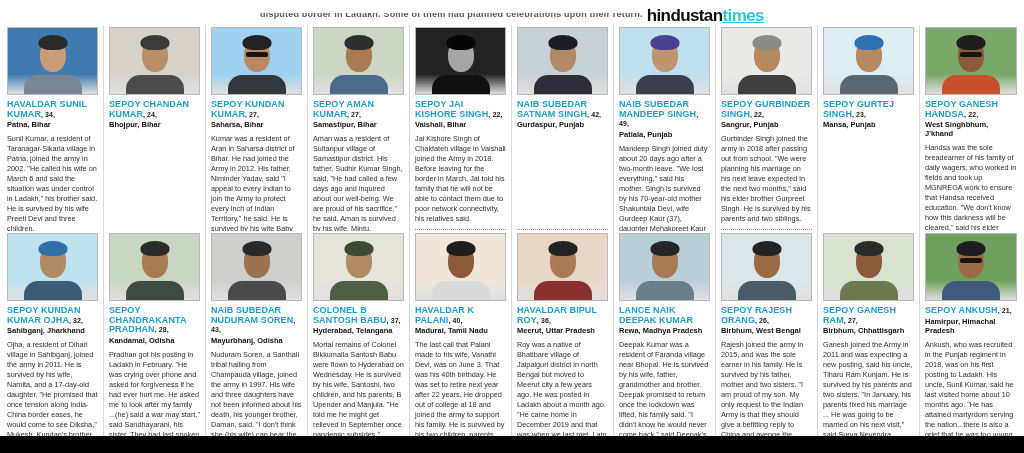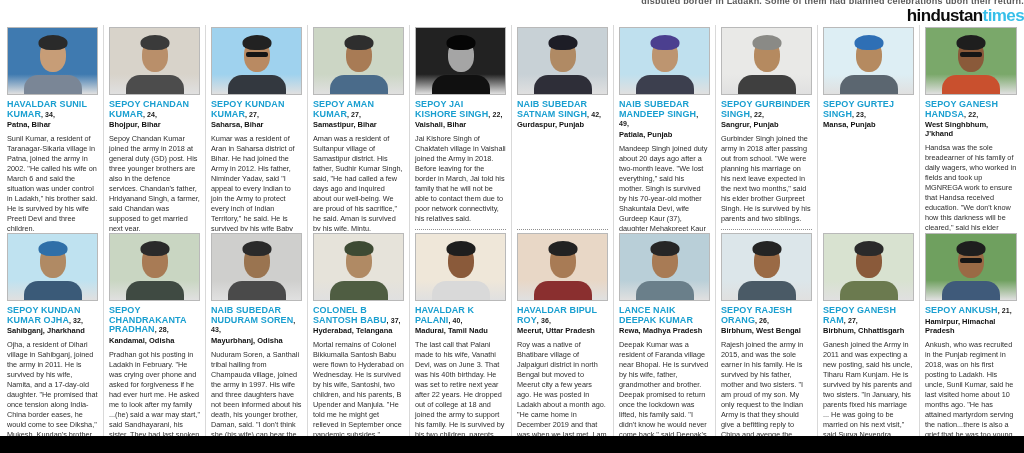--- a/index.html
+++ b/index.html
@@ -13,39 +13,38 @@
     background: #ffffff;
     overflow: hidden;
     margin: 0 auto;
   }
 
   
   .banner {
     height: 25px;
     display: flex;
     align-items: flex-end;
-    justify-content: flex-end;
+    justify-content: center;
     gap: 4px;
     padding-bottom: 2px;
     background: #fff;
-    flex-direction: column;
   }
   .tag-clip { height: 10px; overflow: hidden; }
   .tagline {
     display: block;
     margin-top: -4px;
     font-size: 9px;
     font-weight: bold;
     color: #5a5a5a;
     letter-spacing: 0.2px;
     white-space: nowrap;
   }
   .logo { line-height: 15px; white-space: nowrap; }
   .logo-black { font-size: 17px; font-weight: 800; color: #0d0d0d; letter-spacing: -0.6px; }
-  .logo-blue  { font-size: 17px; font-weight: 800; color: #36bfe9; letter-spacing: -0.6px; }
+  .logo-blue  { font-size: 17px; font-weight: 800; color: #36bfe9; letter-spacing: -0.6px; text-decoration: underline; }
 
   
   .grid {
     display: grid;
     grid-template-columns: repeat(10, 1fr);
     padding: 0 2px;
   }
   .grid.row1 { height: 206px; }
   .grid.row2 { height: 222px; }
   .cell {
@@ -161,21 +160,20 @@
 
   <div class="cell">
     <div class="photo" style="background: linear-gradient(rgb(216, 211, 202) 0%, rgb(216, 211, 202) 70%, rgba(0, 0, 0, 0.12) 100%);">
       <div class="torso" style="background: rgb(76, 76, 76);"></div>
       <div class="head" style="background: rgb(185, 143, 106);"></div>
       <div class="hat" style="background: rgb(58, 58, 58);"></div>
 
     </div>
     <div class="name"><span>SEPOY CHANDAN KUMAR</span><span class="age">, 24,</span></div>
     <div class="location">Bhojpur, Bihar</div>
-    <div class="bio">Sepoy Chandan Kumar joined the army in 2018 at general duty (GD) post. His three younger brothers are also in the defence services. Chandan's father, Hridyanand Singh, a farmer, said Chandan was supposed to get married next year.</div>
 
   </div>
 
   <div class="cell">
     <div class="photo" style="background: linear-gradient(rgb(159, 210, 238) 0%, rgb(159, 210, 238) 70%, rgba(0, 0, 0, 0.12) 100%);">
       <div class="torso" style="background: rgb(51, 56, 63);"></div>
       <div class="head" style="background: rgb(185, 138, 98);"></div>
       <div class="hat" style="background: rgb(34, 34, 34);"></div>
       <div class="shades" style="display: block;"></div>
     </div>

